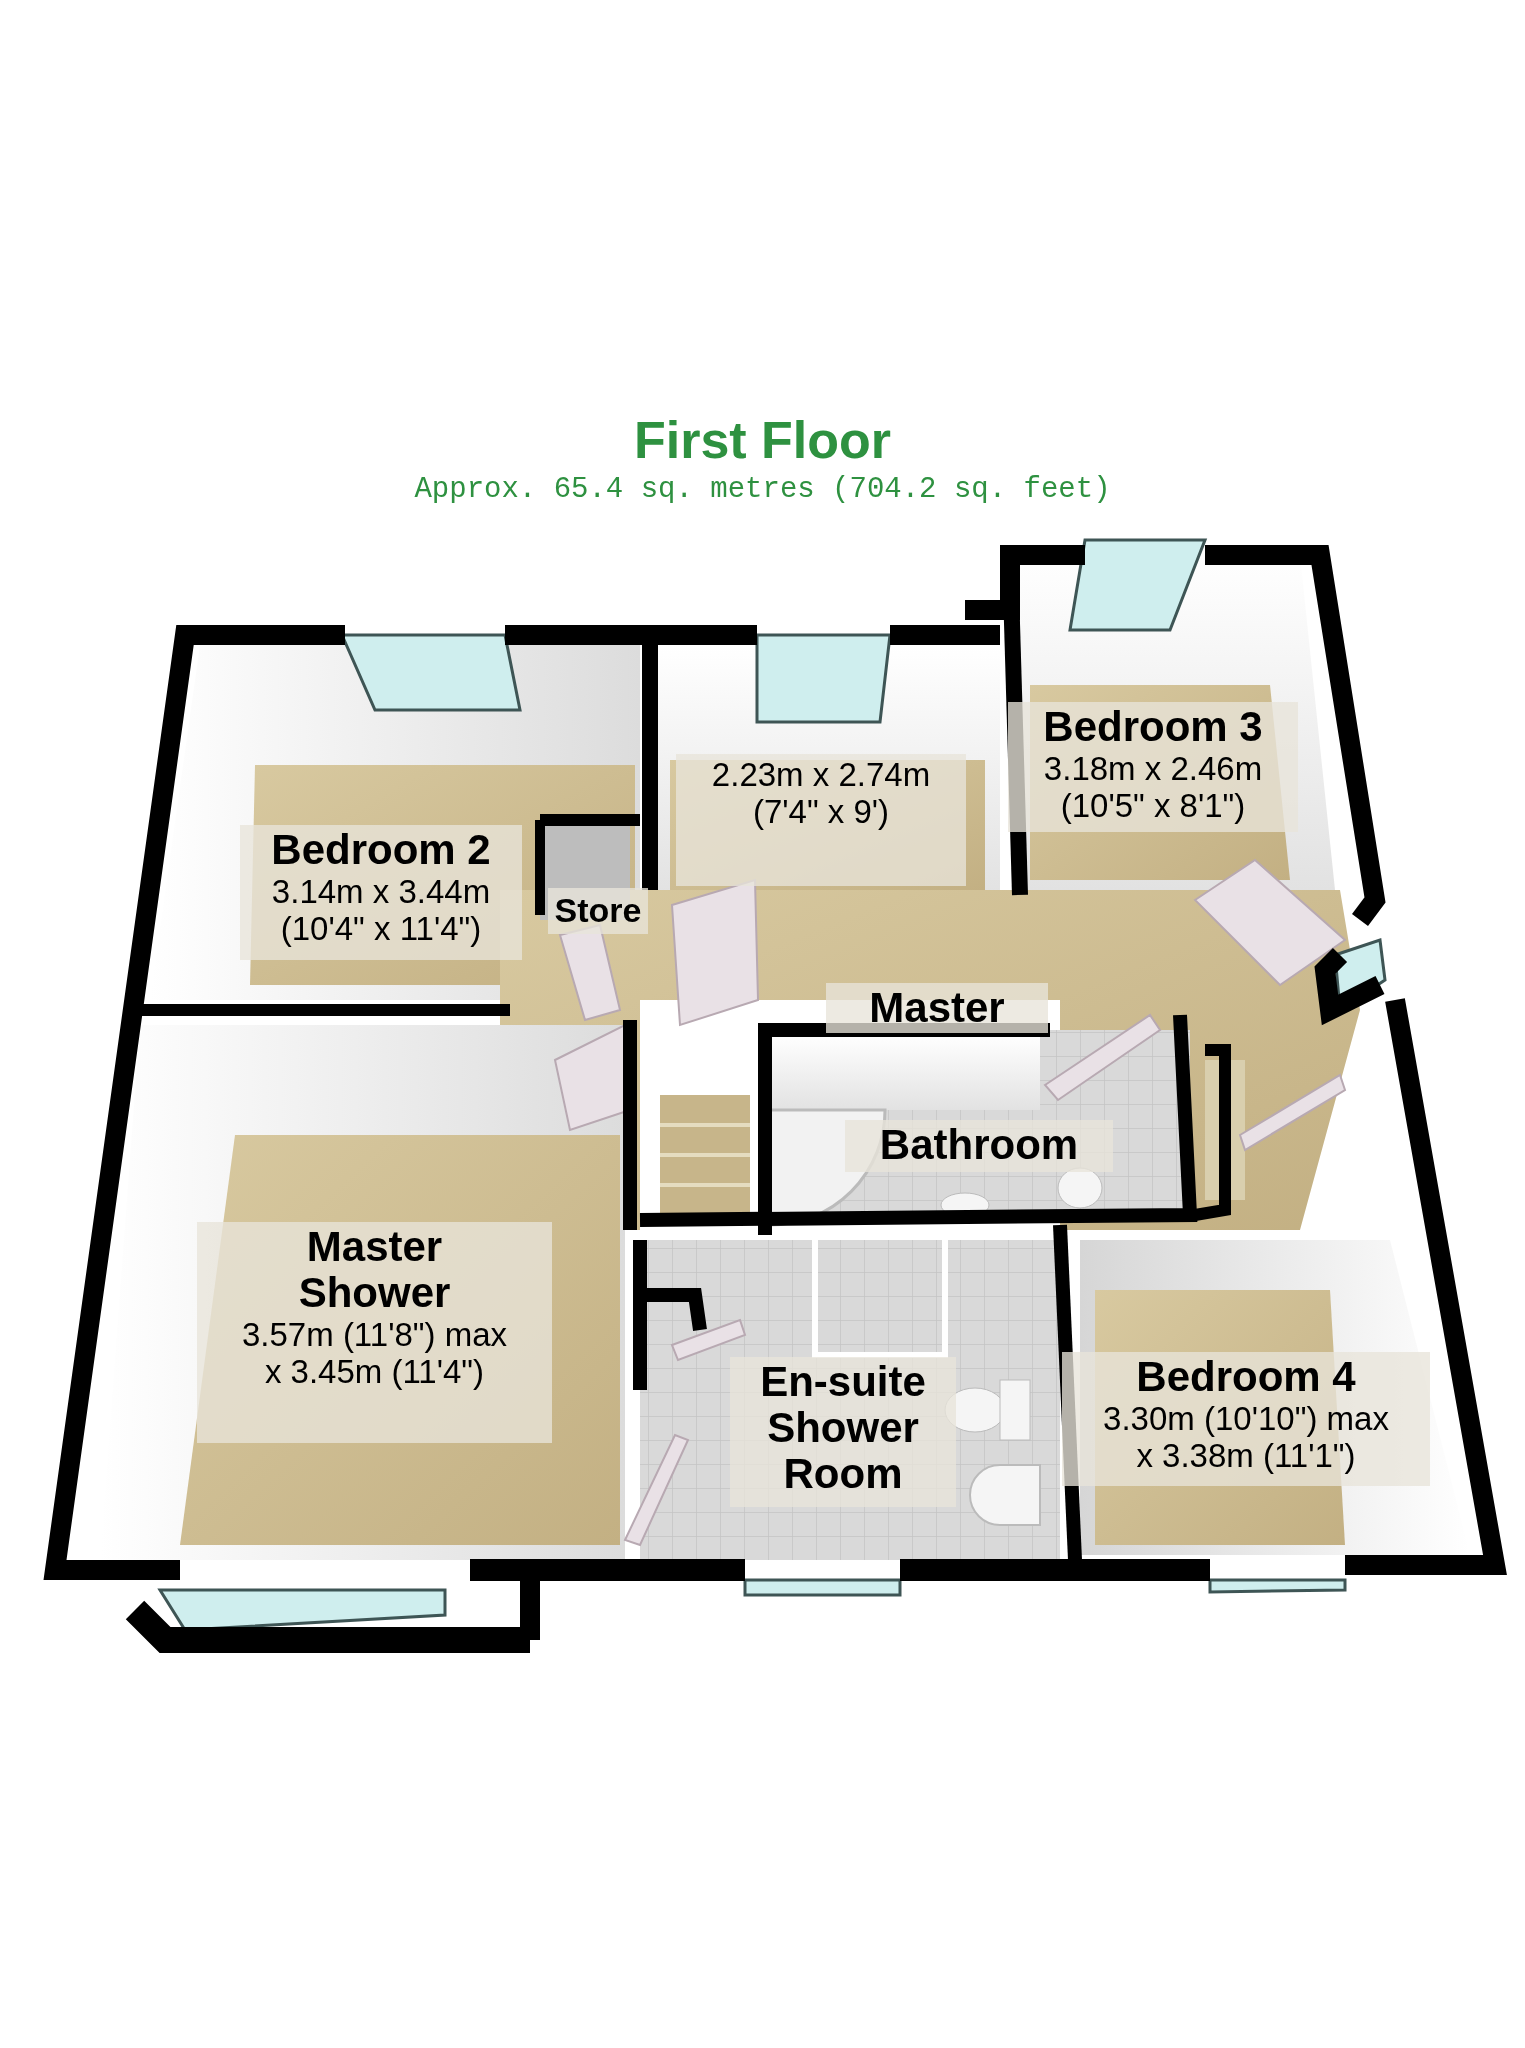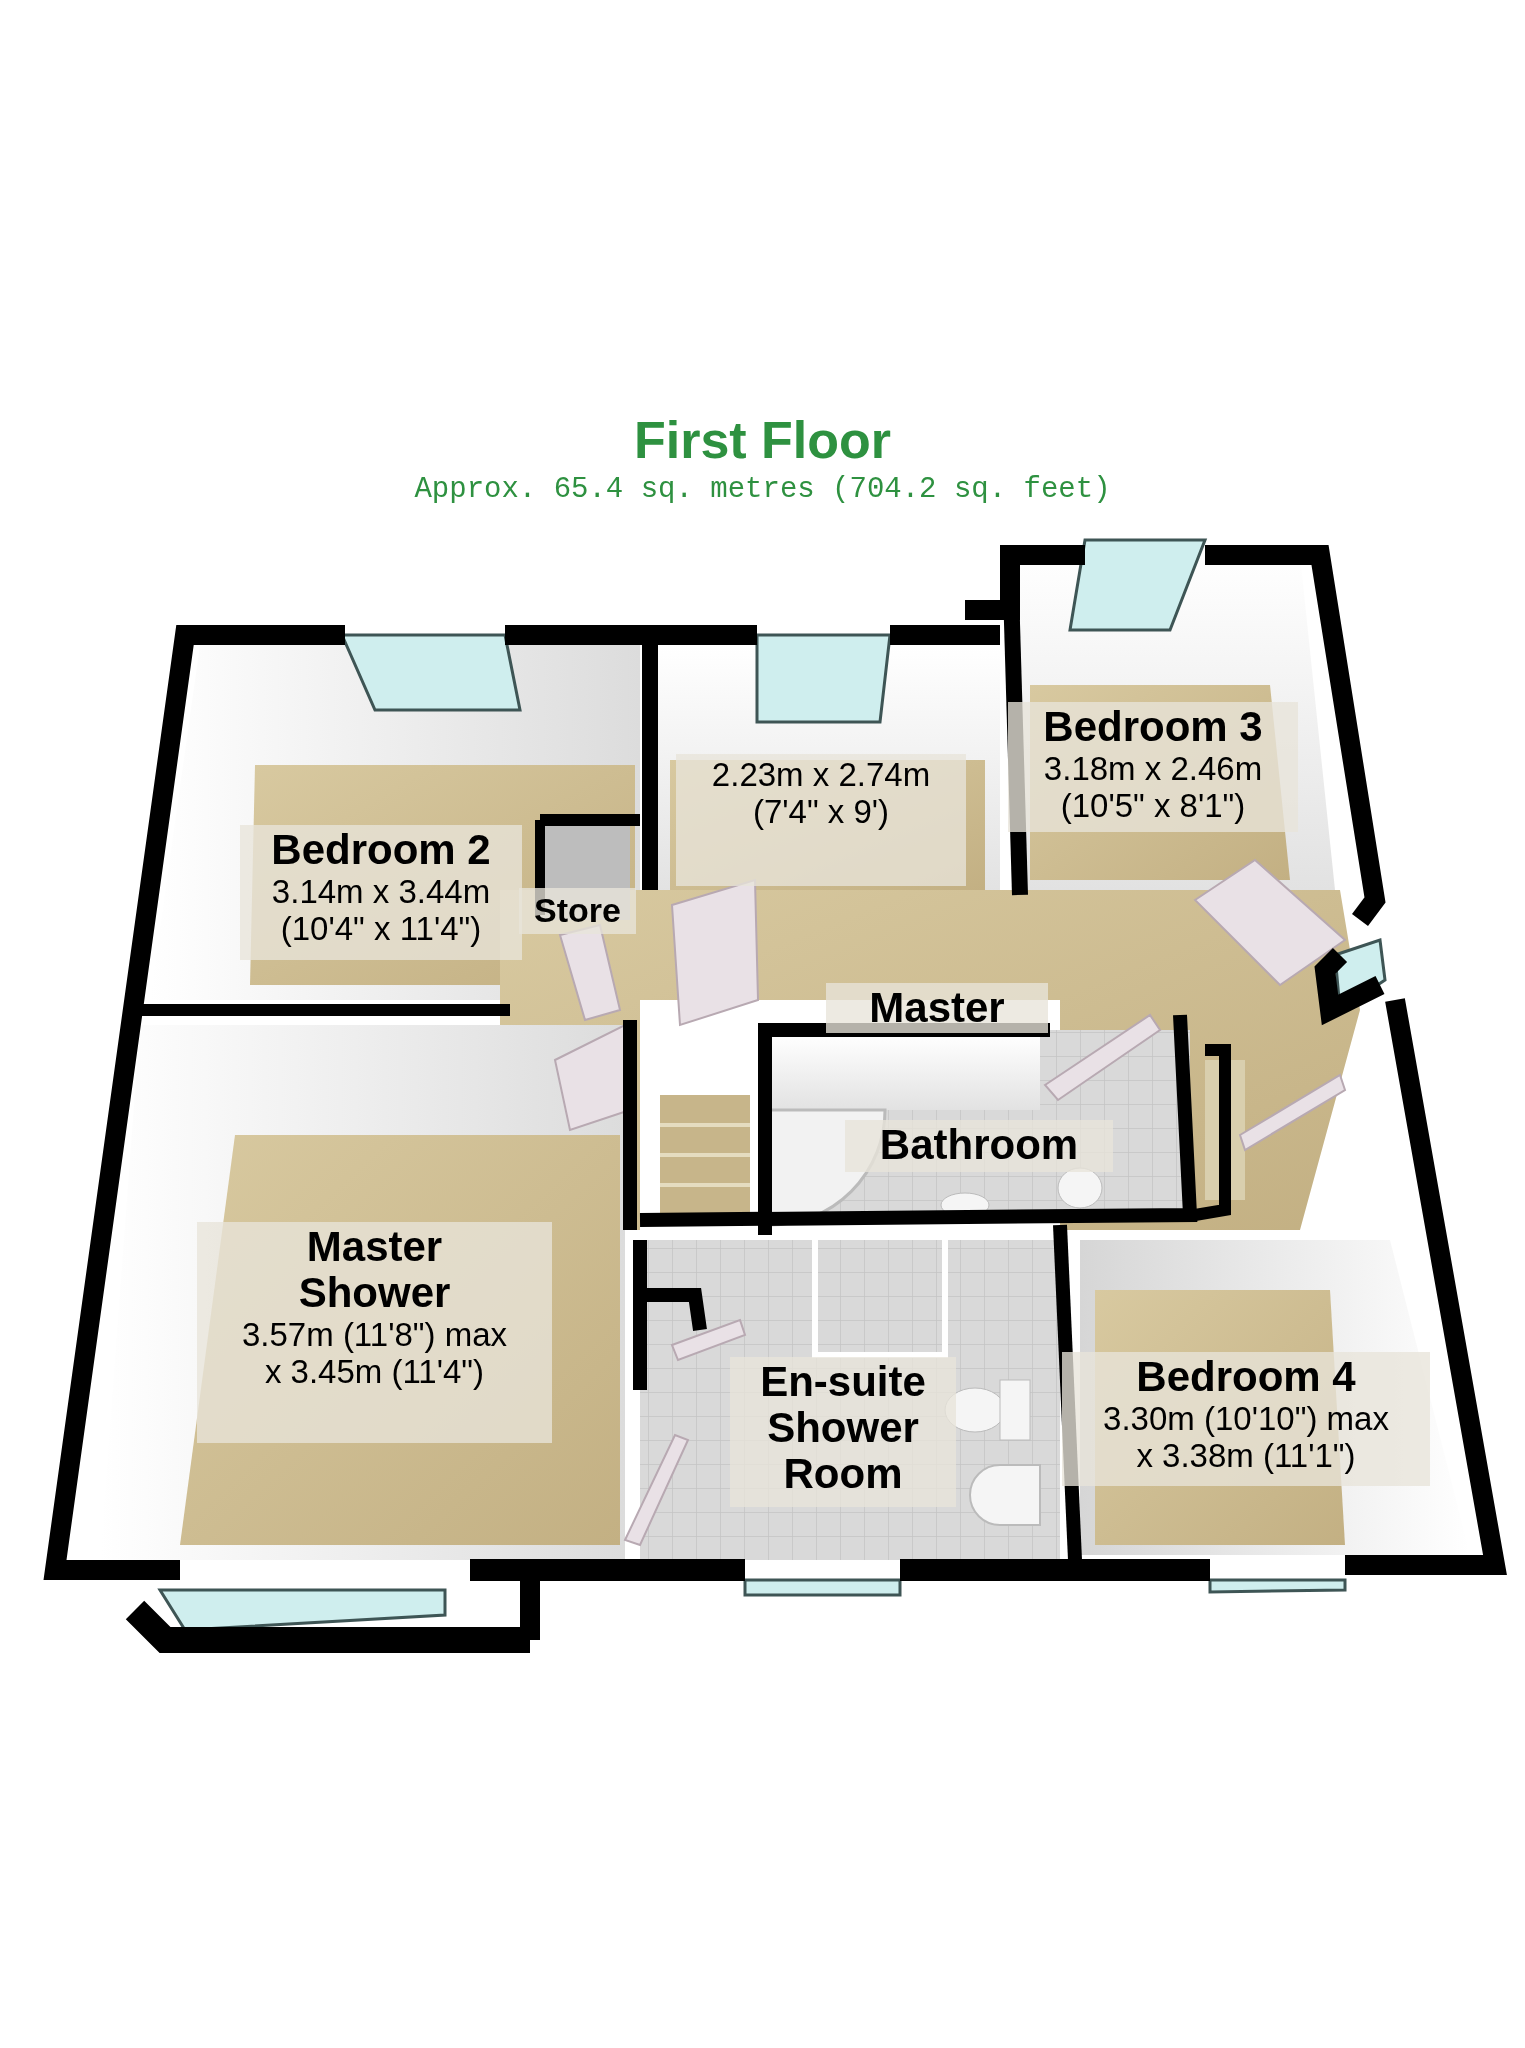--- a/index.html
+++ b/index.html
@@ -140,21 +140,21 @@
     <line stroke-width="10" x1="540" y1="820" x2="540" y2="915"></line>
   </g>
 </svg>
 
 <div class="label" style="left:240px; top:800px; width:282px; height:135px;margin-top:25px;">
   <span class="name">Bedroom 2</span>
   <span class="dim">3.14m x 3.44m</span>
   <span class="dim">(10'4" x 11'4")</span>
 </div>
 
-<div class="label small" style="left:519px; top:888px; width:117px; height:46px; padding:0 2px;">
+<div class="label small" style="left:548px; top:888px; width:100px; height:46px; padding:0 2px;">
   <span class="name" style="font-size:34px; line-height:44px;">Store</span>
 </div>
 
 <div class="label" style="left:676px; top:754px; width:290px; height:132px;">
   <span class="dim">2.23m x 2.74m</span>
   <span class="dim">(7'4" x 9')</span>
 </div>
 
 <div class="label" style="left:1008px; top:702px; width:290px; height:130px;">
   <span class="name">Bedroom 3</span>

